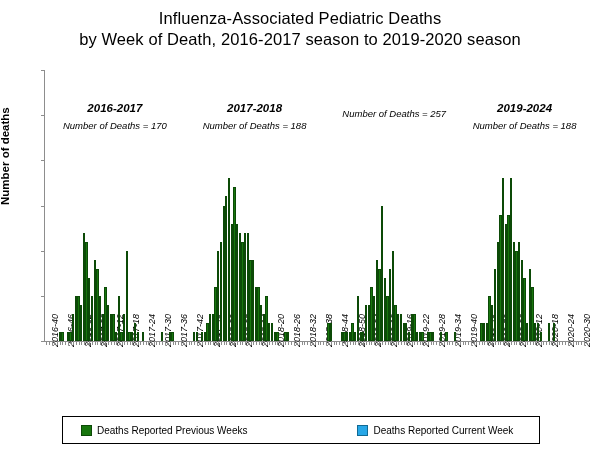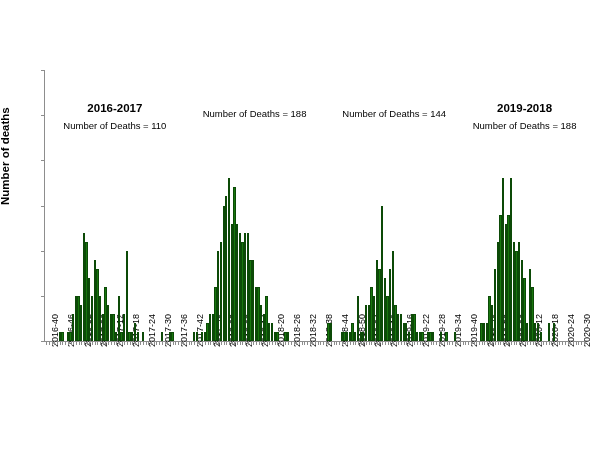--- a/index.html
+++ b/index.html
@@ -14,20 +14,21 @@
     position:absolute;left:0;top:8px;width:600px;text-align:center;
     font-size:16.5px;line-height:21px;color:#000;letter-spacing:.1px;
   }
   .title div{white-space:nowrap;}
 
   
   #plot{
     position:absolute;left:44px;top:70px;width:540px;height:271px;
     border-left:1px solid #8d8d8d;border-bottom:1px solid #8d8d8d;
     box-sizing:content-box;
+    font-style:italic;
   }
   #bars{position:absolute;left:0;bottom:0;width:100%;height:100%;}
   .bar{
     position:absolute;bottom:0;
     background:#17760d;
     border:1px solid #0c4a07;
     box-sizing:border-box;
   }
   .ytickmark{position:absolute;left:-4px;width:4px;height:1px;background:#8d8d8d;}
   .ylabel{
@@ -62,20 +63,24 @@
   .lgitem:first-child{margin-left:18px;}
   .lgitem:last-child{margin-left:110px;}
   .swatch{width:9px;height:9px;margin-right:5px;border:1px solid #0c4a07;background:#17760d;}
   .swatch.blue{background:#27a7e7;border-color:#116a94;}
 </style>
 </head>
 <body>
 
 <div id="chart-root">
 
+  <div class="title">
+    <div>Influenza-Associated Pediatric Deaths</div>
+    <div>by Week of Death, 2016-2017 season to 2019-2020 season</div>
+  </div>
 
   <div class="ylabel">Number of deaths</div>
 
   <div id="plot">
     <div id="yaxis">
         <div class="ytickmark" style="top: 271px;"></div>
         <div class="ytickmark" style="top: 225.833px;"></div>
         <div class="ytickmark" style="top: 180.667px;"></div>
         <div class="ytickmark" style="top: 135.5px;"></div>
         <div class="ytickmark" style="top: 90.3333px;"></div>
@@ -447,30 +452,41 @@
         <div class="bar" style="left: 486.457px; width: 2.31045px; height: 54.2px;"></div>
         <div class="bar" style="left: 489.143px; width: 2.31045px; height: 18.0667px;"></div>
         <div class="bar" style="left: 491.83px; width: 2.31045px; height: 18.0667px;"></div>
         <div class="bar" style="left: 494.516px; width: 2.31045px; height: 9.03333px;"></div>
         <div class="bar" style="left: 502.576px; width: 2.31045px; height: 18.0667px;"></div>
         <div class="bar" style="left: 507.949px; width: 2.31045px; height: 18.0667px;"></div>
       </div>
     <div id="annotations">
         <div class="season" style="left: -0.149254px; width: 140px; top: 32px;">
           <div class="sname">2016-2017</div>
-          <div class="scount">Number of Deaths = 110</div>
+          <div class="scount">Number of Deaths = 170</div>
         </div>
         <div class="season" style="left: 139.552px; width: 140px; top: 32px;">
+          <div class="sname">2017-2018</div>
           <div class="scount">Number of Deaths = 188</div>
         </div>
         <div class="season" style="left: 279.254px; width: 140px; top: 32px;">
-          <div class="scount">Number of Deaths = 144</div>
+          <div class="scount">Number of Deaths = 257</div>
         </div>
         <div class="season" style="left: 409.552px; width: 140px; top: 32px;">
-          <div class="sname">2019-2018</div>
+          <div class="sname">2019-2024</div>
           <div class="scount">Number of Deaths = 188</div>
         </div>
       </div>
   </div>
 
 
+  <div id="legend">
+      <div class="lgitem">
+        <span class="swatch"></span>
+        <span>Deaths Reported Previous Weeks</span>
+      </div>
+      <div class="lgitem">
+        <span class="swatch blue"></span>
+        <span>Deaths Reported Current Week</span>
+      </div>
+    </div>
 
 </div>
 
 </body></html>

